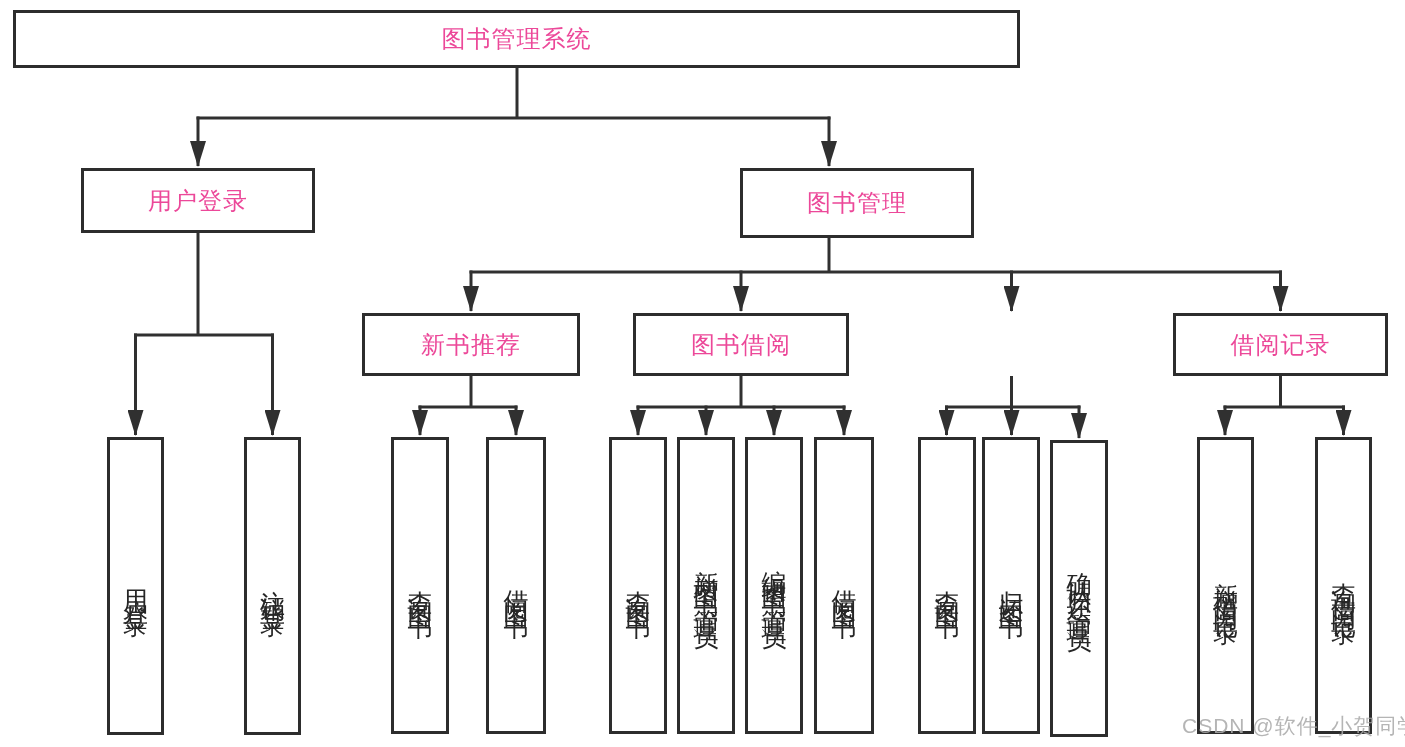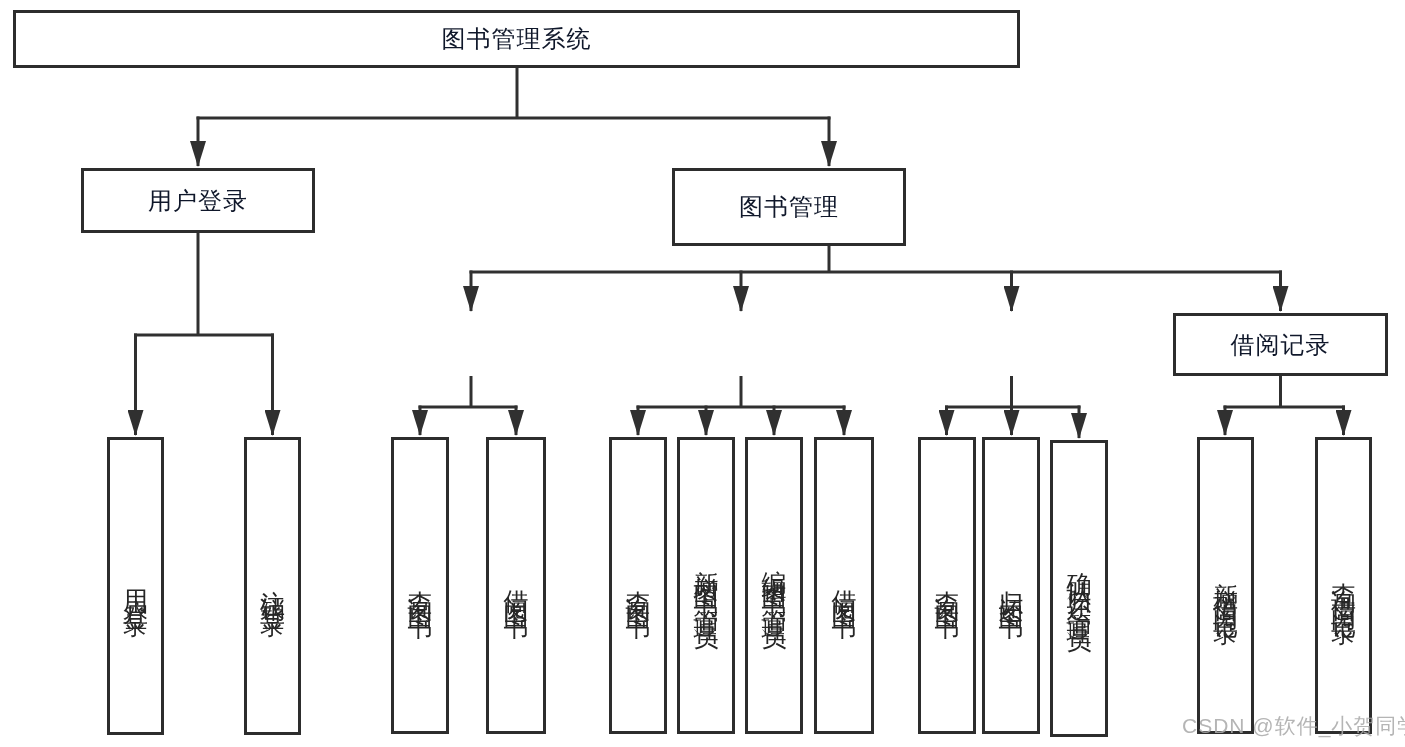--- a/index.html
+++ b/index.html
@@ -8,21 +8,21 @@
     width:1405px;height:747px;
     background:#ffffff;
     font-family:"Liberation Sans", sans-serif;
     overflow:hidden;
   }
   .lines{position:absolute;left:0;top:0;z-index:0;}
   .hbox{
     position:absolute;z-index:1;box-sizing:border-box;
     border:3px solid #2d2d2d;background:#ffffff;
     display:flex;align-items:center;justify-content:center;
-    font-size:24px;color:#0f172a;letter-spacing:1px;
+    font-size:24px;color:#ec4899;letter-spacing:1px;
   }
   .vbox{
     position:absolute;z-index:1;box-sizing:border-box;
     border:3px solid #2d2d2d;background:#ffffff;
     display:flex;align-items:center;justify-content:center;
   }
   .vbox .vtext{
     writing-mode:vertical-rl;
     text-orientation:mixed;
     font-size:25px;color:#262626;
@@ -97,24 +97,30 @@
     </g>
   </svg>
 
   <div class="hbox" style="left:13px;top:10px;width:1007px;height:58px">
     <span>图书管理系统</span>
   </div>
 
   <div class="hbox" style="left:81px;top:168px;width:234px;height:65px">
     <span>用户登录</span>
   </div>
-  <div class="hbox" style="left:672px;top:168px;width:234px;height:78px">
+  <div class="hbox" style="left:740px;top:168px;width:234px;height:70px">
     <span>图书管理</span>
   </div>
 
+  <div class="hbox" style="left:362px;top:313px;width:218px;height:63px">
+    <span>新书推荐</span>
+  </div>
+  <div class="hbox" style="left:633px;top:313px;width:216px;height:63px">
+    <span>图书借阅</span>
+  </div>
   <div class="hbox" style="left:1173px;top:313px;width:215px;height:63px">
     <span>借阅记录</span>
   </div>
 
   <div class="vbox" style="left:107px;top:437px;width:57px;height:298px">
     <span class="vtext">用户登录</span>
   </div>
   <div class="vbox" style="left:244px;top:437px;width:57px;height:298px">
     <span class="vtext">注销登录</span>
   </div>

